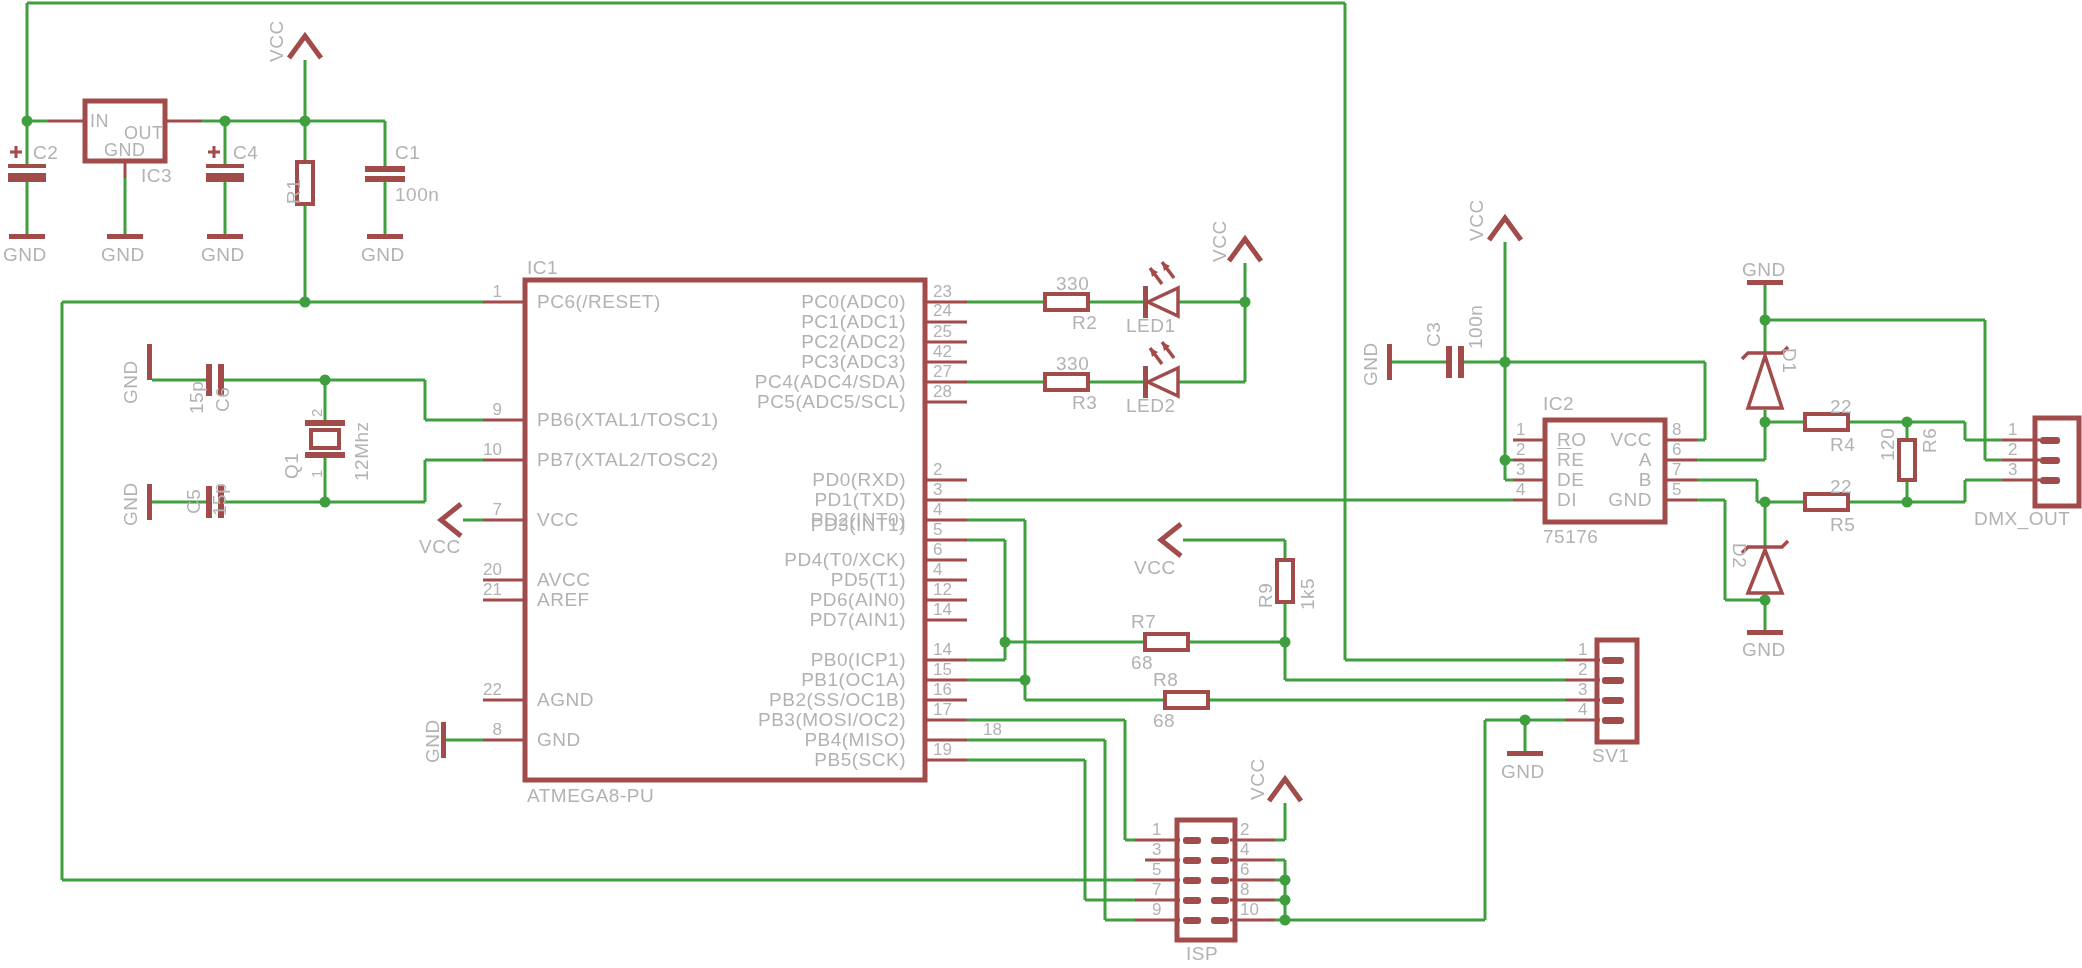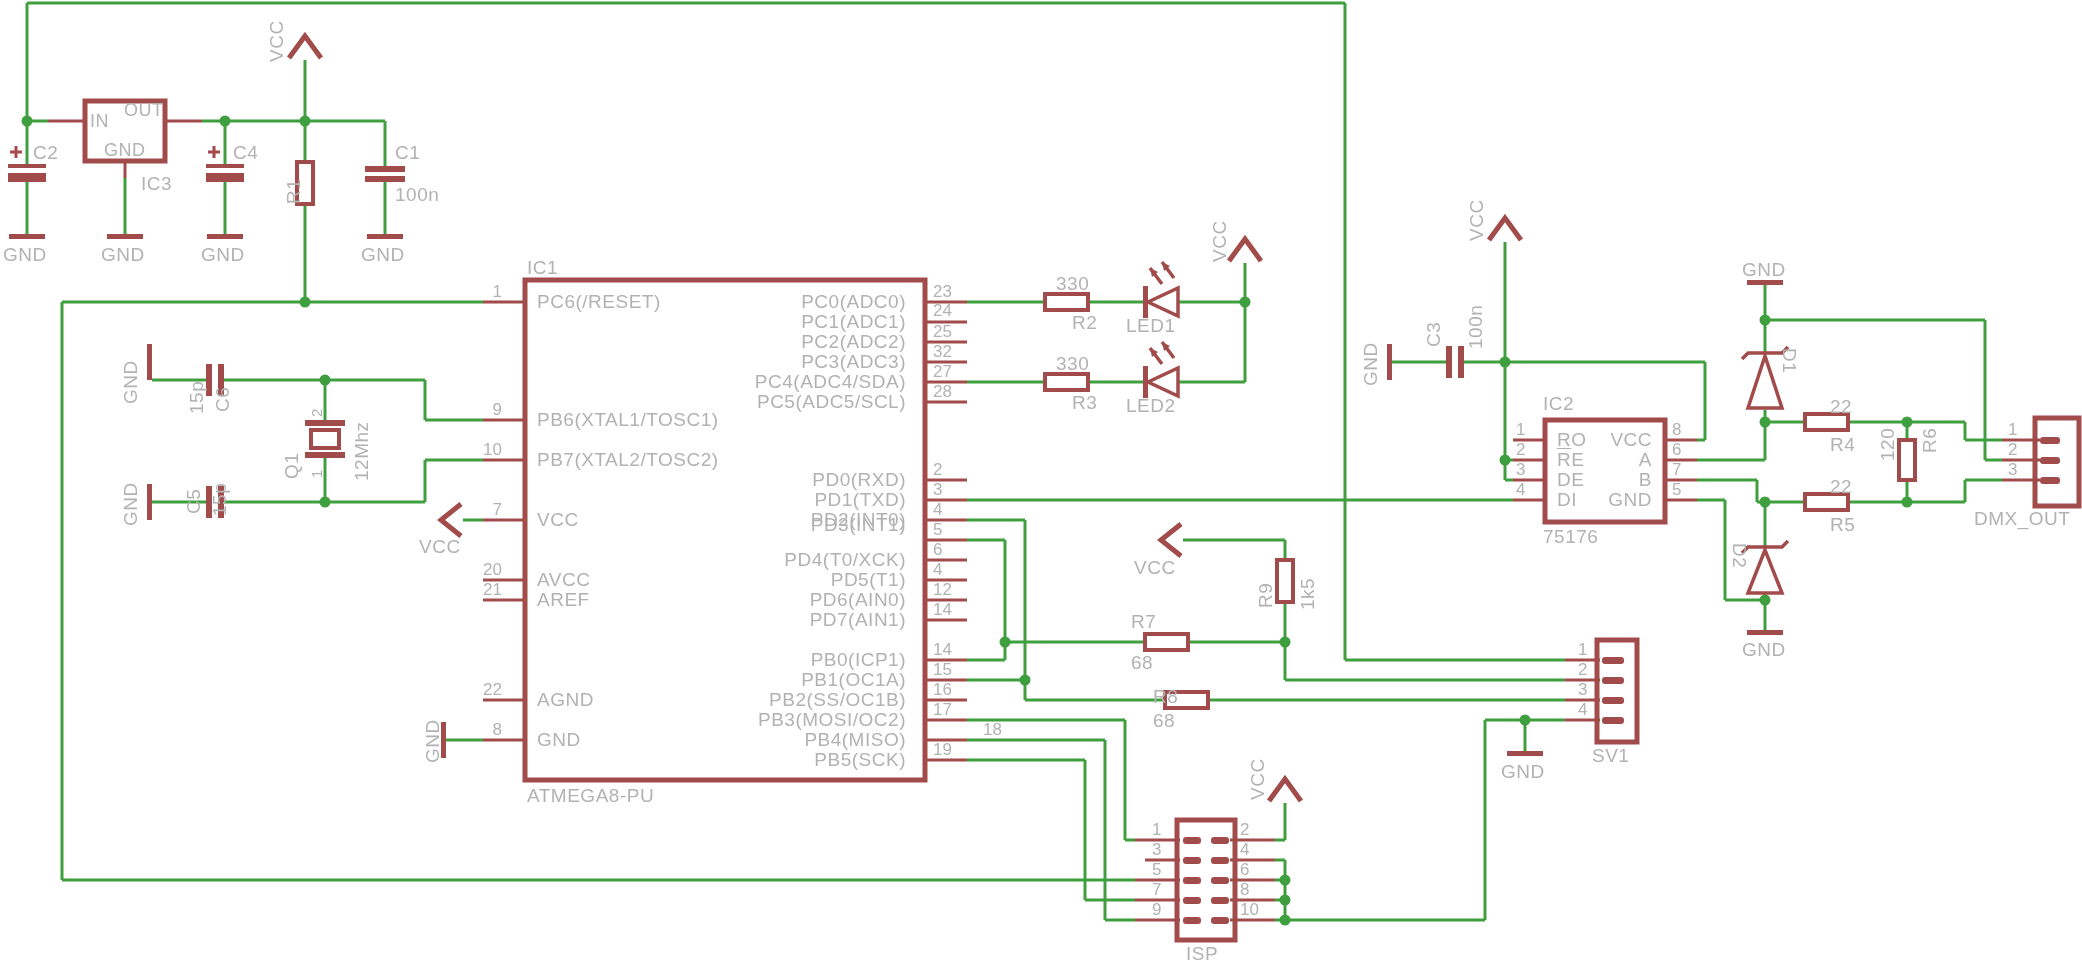--- a/index.html
+++ b/index.html
@@ -207,23 +207,23 @@
     <rect x="147" y="344" width="5" height="36"></rect>
         <rect x="147" y="484" width="5" height="36"></rect>
     <rect x="1387" y="344" width="5" height="36"></rect>
         <rect x="441" y="722" width="5" height="36"></rect>
   </g>
 </svg>
 
 <b class="t r" style="left:266px;top:62px">VCC</b>
 <b class="t" style="left:33px;top:142px">C2</b>
 <b class="t s18" style="left:90px;top:111px">IN</b>
-<b class="t s18" style="left:124px;top:100px">OUT</b>
+<b class="t s18" style="left:124px;top:123px">OUT</b>
 <b class="t s18" style="left:104px;top:140px">GND</b>
-<b class="t" style="left:141px;top:173px">IC3</b>
+<b class="t" style="left:141px;top:165px">IC3</b>
 <b class="t" style="left:233px;top:142px">C4</b>
 <b class="t r" style="left:283px;top:204px">R1</b>
 <b class="t" style="left:395px;top:142px">C1</b>
 <b class="t" style="left:395px;top:184px">100n</b>
 <b class="t" style="left:3px;top:244px">GND</b>
 <b class="t" style="left:101px;top:244px">GND</b>
 <b class="t" style="left:201px;top:244px">GND</b>
 <b class="t" style="left:361px;top:244px">GND</b>
 
 <b class="t r" style="left:120px;top:404px">GND</b>
@@ -273,21 +273,21 @@
 <b class="t rn" style="left:706px;top:609px">PD7(AIN1)</b>
 <b class="t rn" style="left:706px;top:649px">PB0(ICP1)</b>
 <b class="t rn" style="left:706px;top:669px">PB1(OC1A)</b>
 <b class="t rn" style="left:706px;top:689px">PB2(SS/OC1B)</b>
 <b class="t rn" style="left:706px;top:709px">PB3(MOSI/OC2)</b>
 <b class="t rn" style="left:706px;top:729px">PB4(MISO)</b>
 <b class="t rn" style="left:706px;top:749px">PB5(SCK)</b>
 <b class="t n" style="left:933px;top:281px">23</b>
 <b class="t n" style="left:933px;top:300px">24</b>
 <b class="t n" style="left:933px;top:321px">25</b>
-<b class="t n" style="left:933px;top:341px">32</b>
+<b class="t n" style="left:933px;top:341px">42</b>
 <b class="t n" style="left:933px;top:361px">27</b>
 <b class="t n" style="left:933px;top:381px">28</b>
 <b class="t n" style="left:933px;top:459px">2</b>
 <b class="t n" style="left:933px;top:479px">3</b>
 <b class="t n" style="left:933px;top:499px">4</b>
 <b class="t n" style="left:933px;top:519px">5</b>
 <b class="t n" style="left:933px;top:539px">6</b>
 <b class="t n" style="left:933px;top:559px">4</b>
 <b class="t n" style="left:933px;top:579px">12</b>
 <b class="t n" style="left:933px;top:599px">14</b>
@@ -301,21 +301,21 @@
 <b class="t" style="left:1056px;top:273px">330</b>
 <b class="t" style="left:1072px;top:312px">R2</b>
 <b class="t" style="left:1056px;top:353px">330</b>
 <b class="t" style="left:1072px;top:392px">R3</b>
 <b class="t" style="left:1126px;top:315px">LED1</b>
 <b class="t" style="left:1126px;top:395px">LED2</b>
 <b class="t r" style="left:1209px;top:262px">VCC</b>
 
 <b class="t" style="left:1131px;top:611px">R7</b>
 <b class="t" style="left:1131px;top:652px">68</b>
-<b class="t" style="left:1153px;top:686px">R8</b>
+<b class="t" style="left:1153px;top:669px">R8</b>
 <b class="t" style="left:1153px;top:710px">68</b>
 <b class="t" style="left:1134px;top:557px">VCC</b>
 <b class="t r" style="left:1255px;top:608px">R9</b>
 <b class="t r" style="left:1297px;top:610px">1k5</b>
 
 <b class="t r" style="left:1247px;top:800px">VCC</b>
 <b class="t n" style="left:1152px;top:819px">1</b>
 <b class="t n" style="left:1152px;top:839px">3</b>
 <b class="t n" style="left:1152px;top:859px">5</b>
 <b class="t n" style="left:1152px;top:879px">7</b>

